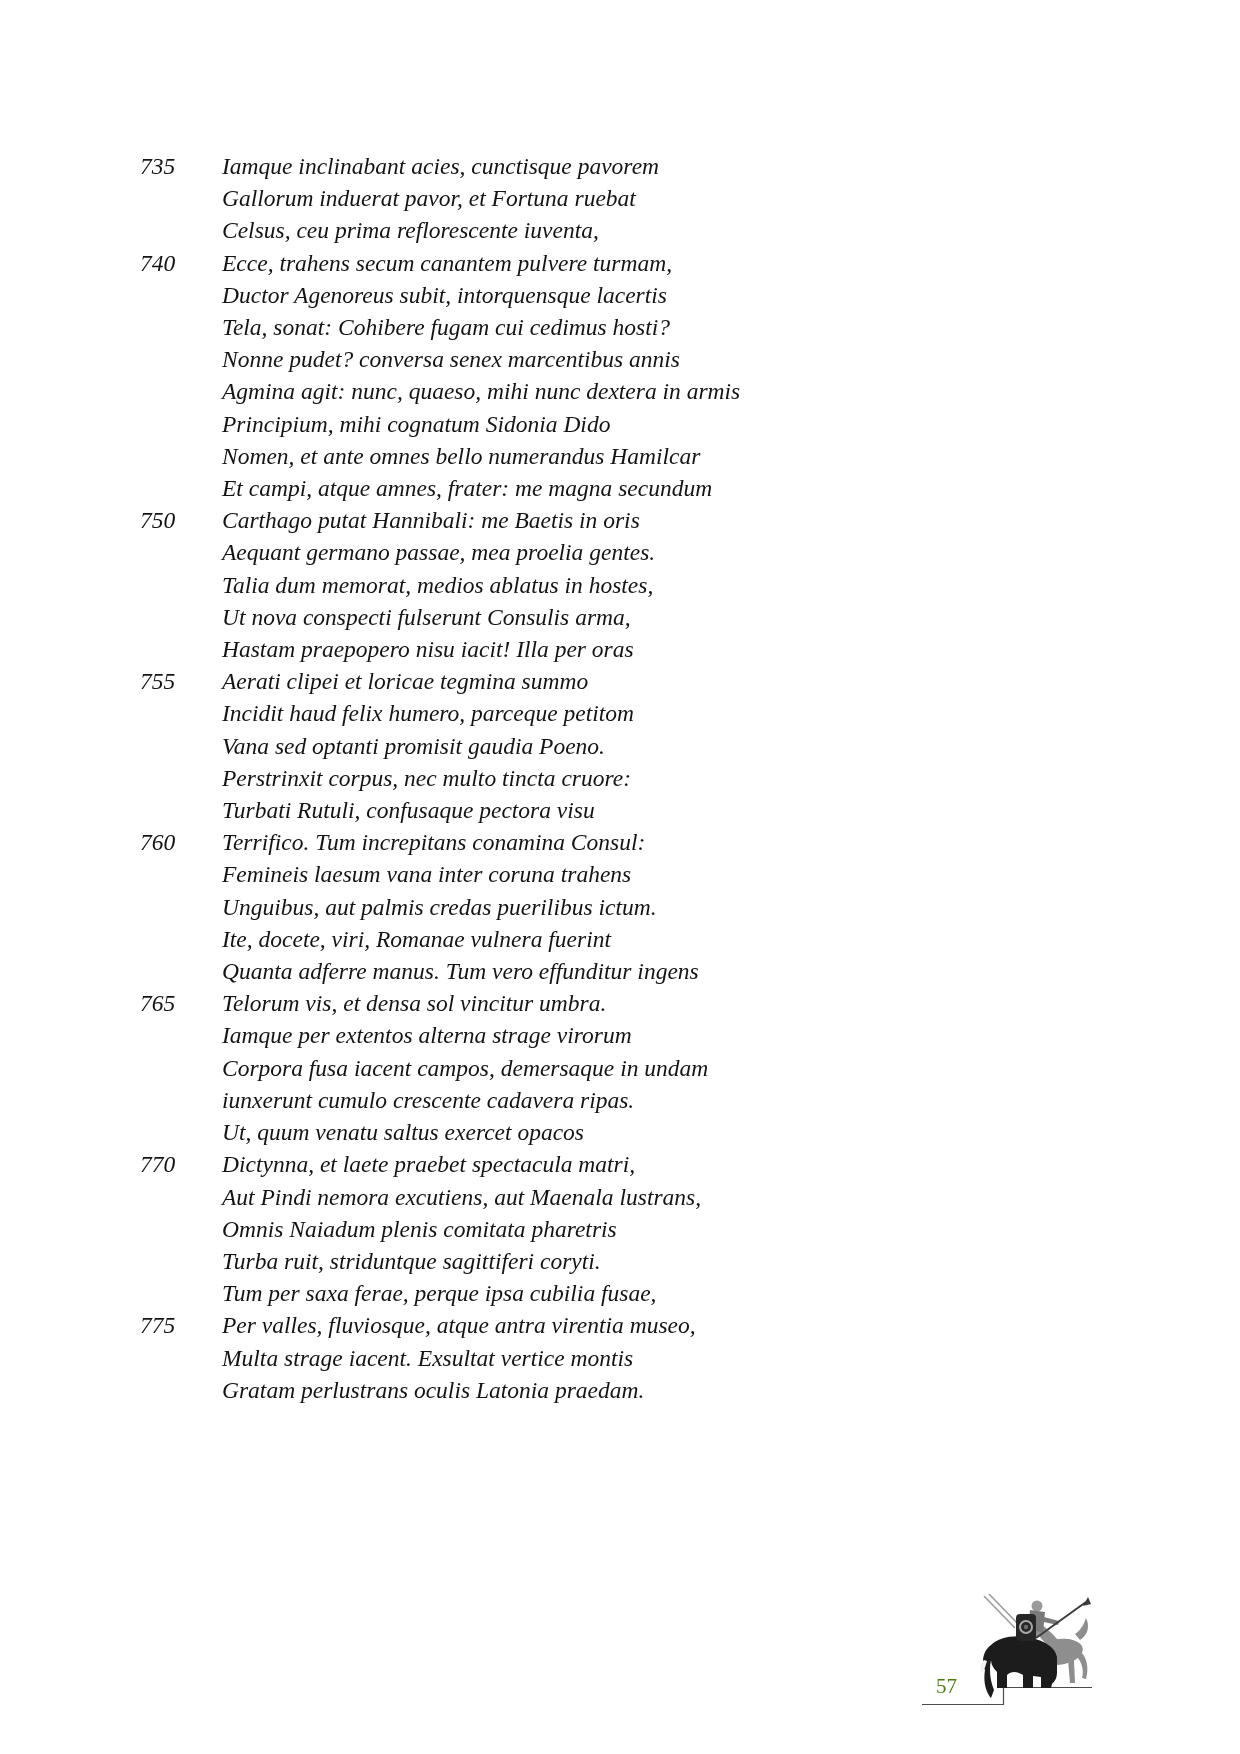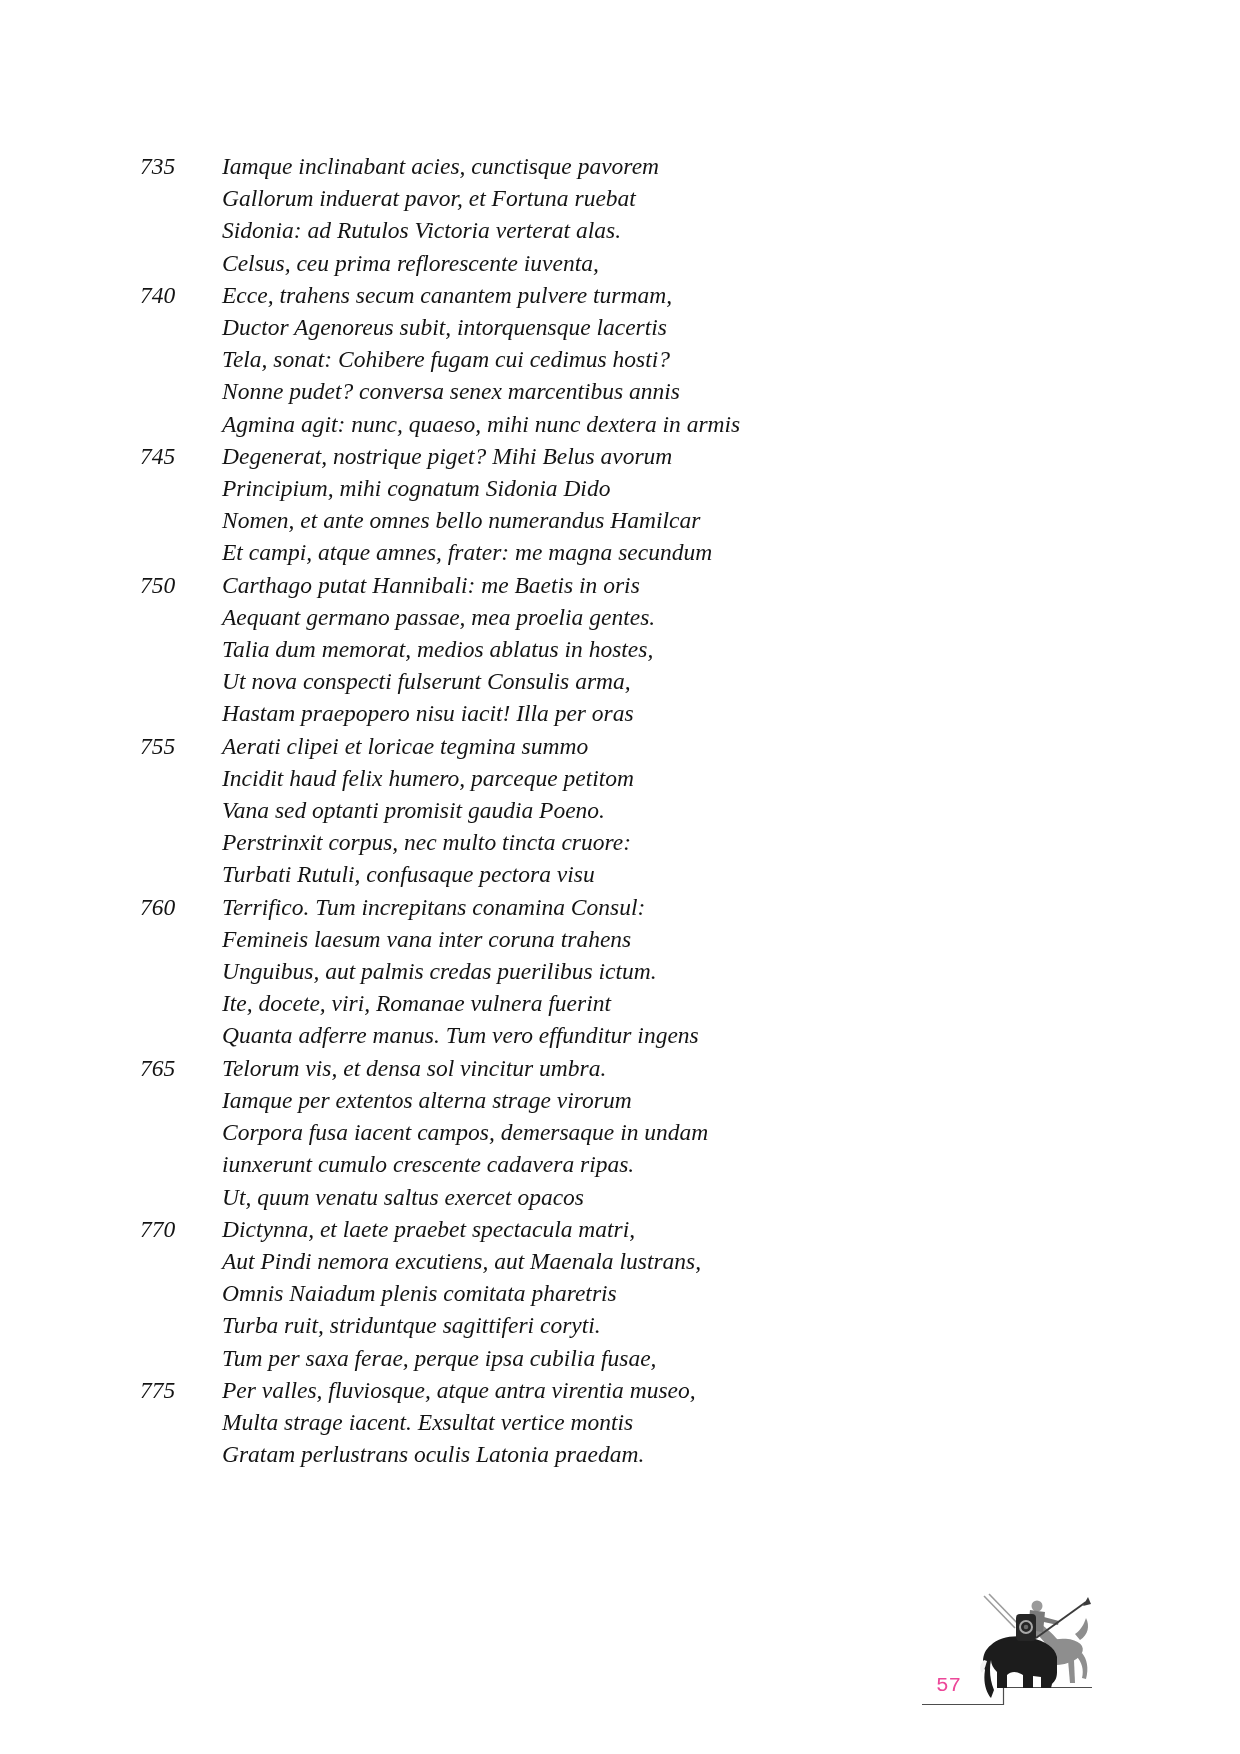--- a/index.html
+++ b/index.html
@@ -23,22 +23,21 @@
   }
   .vline { display: flex; white-space: nowrap; }
   .lnum  { width: 82px; flex: none; }
   .vtext { white-space: nowrap; }
   .pagenum {
     position: absolute;
     left: 936px;
     top: 1674px;
     font-size: 21px;
     font-style: normal;
-    color: #ec4899;
-    font-family: Liberation Mono, monospace;
+    color: #4d7c0f;
   }
   .footer-art {
     position: absolute;
     left: 900px;
     top: 1580px;
     width: 210px;
     height: 130px;
   }
 </style>
 </head>
@@ -50,24 +49,20 @@
       <div class="vline">
         <span class="lnum">735</span>
         <span class="vtext">Iamque inclinabant acies, cunctisque pavorem</span>
       </div>
       <div class="vline">
         <span class="lnum"></span>
         <span class="vtext">Gallorum induerat pavor, et Fortuna ruebat</span>
       </div>
       <div class="vline">
         <span class="lnum"></span>
-        <span class="vtext">Sidonia: ad Rutulos Victoria verterat alas.</span>
-      </div>
-      <div class="vline">
-        <span class="lnum"></span>
         <span class="vtext">Celsus, ceu prima reflorescente iuventa,</span>
       </div>
       <div class="vline">
         <span class="lnum"></span>
       </div>
       <div class="vline">
         <span class="lnum">740</span>
         <span class="vtext">Ecce, trahens secum canantem pulvere turmam,</span>
       </div>
       <div class="vline">
@@ -78,24 +73,20 @@
         <span class="lnum"></span>
         <span class="vtext">Tela, sonat: Cohibere fugam cui cedimus hosti?</span>
       </div>
       <div class="vline">
         <span class="lnum"></span>
         <span class="vtext">Nonne pudet? conversa senex marcentibus annis</span>
       </div>
       <div class="vline">
         <span class="lnum"></span>
         <span class="vtext">Agmina agit: nunc, quaeso, mihi nunc dextera in armis</span>
-      </div>
-      <div class="vline">
-        <span class="lnum">745</span>
-        <span class="vtext">Degenerat, nostrique piget? Mihi Belus avorum</span>
       </div>
       <div class="vline">
         <span class="lnum"></span>
         <span class="vtext">Principium, mihi cognatum Sidonia Dido</span>
       </div>
       <div class="vline">
         <span class="lnum"></span>
         <span class="vtext">Nomen, et ante omnes bello numerandus Hamilcar</span>
       </div>
       <div class="vline">

